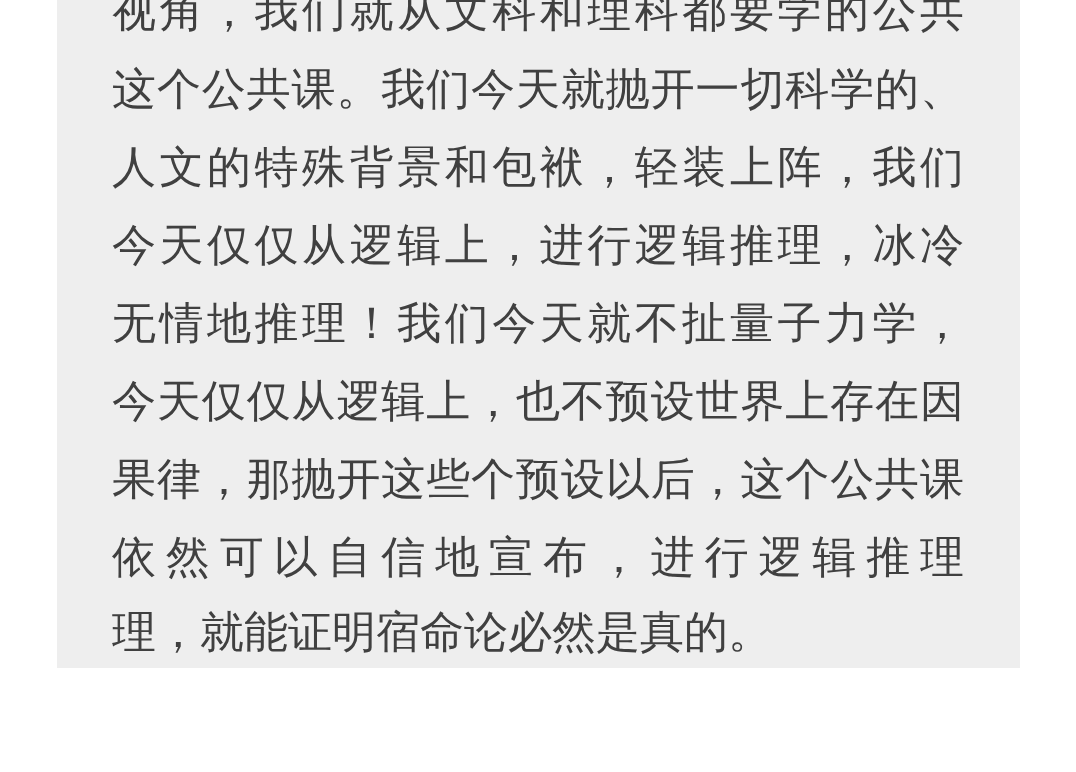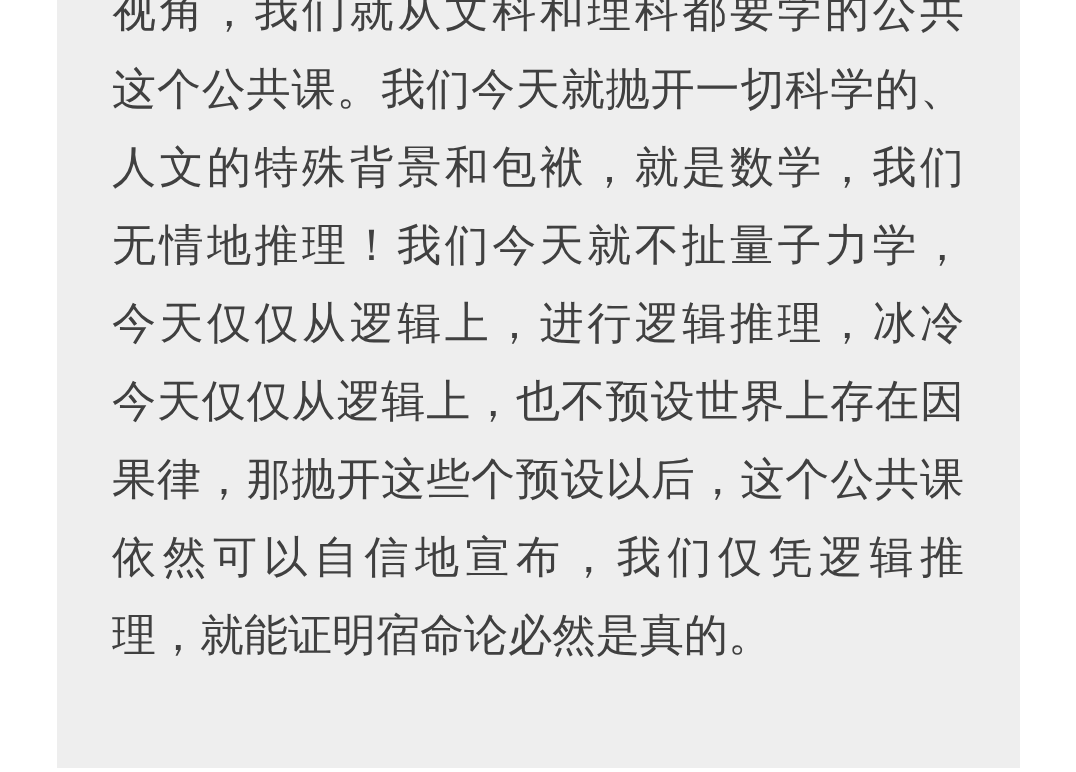--- a/index.html
+++ b/index.html
@@ -11,21 +11,21 @@
     height: 772px;
     background: var(--page-bg, #ffffff);
     overflow: hidden;
     position: relative;
   }
   .reader-panel {
     position: absolute;
     left: 57px;
     top: 0;
     width: 963px;
-    height: 768px;
+    height: 668px;
     background: var(--panel-bg, #eeeeee);
     overflow: hidden;
   }
   .paragraph {
     margin-top: -28px;
     padding: 0 56px 0 55px;
     font-family: "Liberation Sans", sans-serif;
     font-size: 44px;
     line-height: 78px;
     color: var(--text-color, #404040);
@@ -33,30 +33,31 @@
   .text-line {
     width: 100%;
     text-align: justify;
     text-align-last: justify;
     text-justify: inter-ideograph;
     white-space: nowrap;
   }
   .text-line.last {
     text-align: left;
     text-align-last: left;
+    font-family: Liberation Mono, monospace;
   }
 </style>
 </head>
 <body>
 
 <div class="reader-panel">
   <div class="paragraph">
     <div class="text-line">视角，我们就从文科和理科都要学的公共</div>
     <div class="text-line">这个公共课。我们今天就抛开一切科学的、</div>
-    <div class="text-line">人文的特殊背景和包袱，就是数学，我们</div>
+    <div class="text-line">人文的特殊背景和包袱，轻装上阵，我们</div>
+    <div class="text-line">今天仅仅从逻辑上，进行逻辑推理，冰冷</div>
     <div class="text-line">无情地推理！我们今天就不扯量子力学，</div>
-    <div class="text-line">今天仅仅从逻辑上，进行逻辑推理，冰冷</div>
     <div class="text-line">今天仅仅从逻辑上，也不预设世界上存在因</div>
     <div class="text-line">果律，那抛开这些个预设以后，这个公共课</div>
-    <div class="text-line">依然可以自信地宣布，我们仅凭逻辑推</div>
+    <div class="text-line">依然可以自信地宣布，进行逻辑推理</div>
     <div class="text-line last">理，就能证明宿命论必然是真的。</div>
   </div>
 </div>
 
 </body></html>

